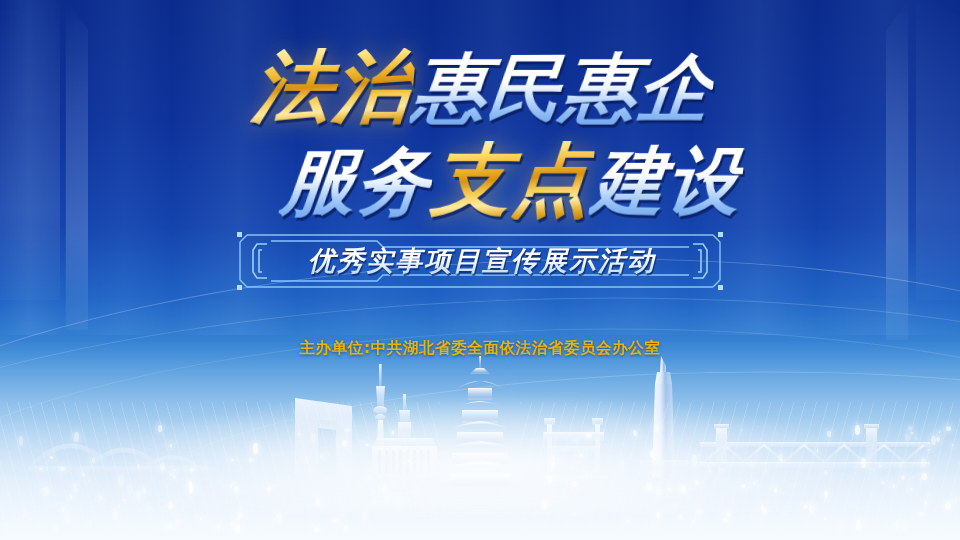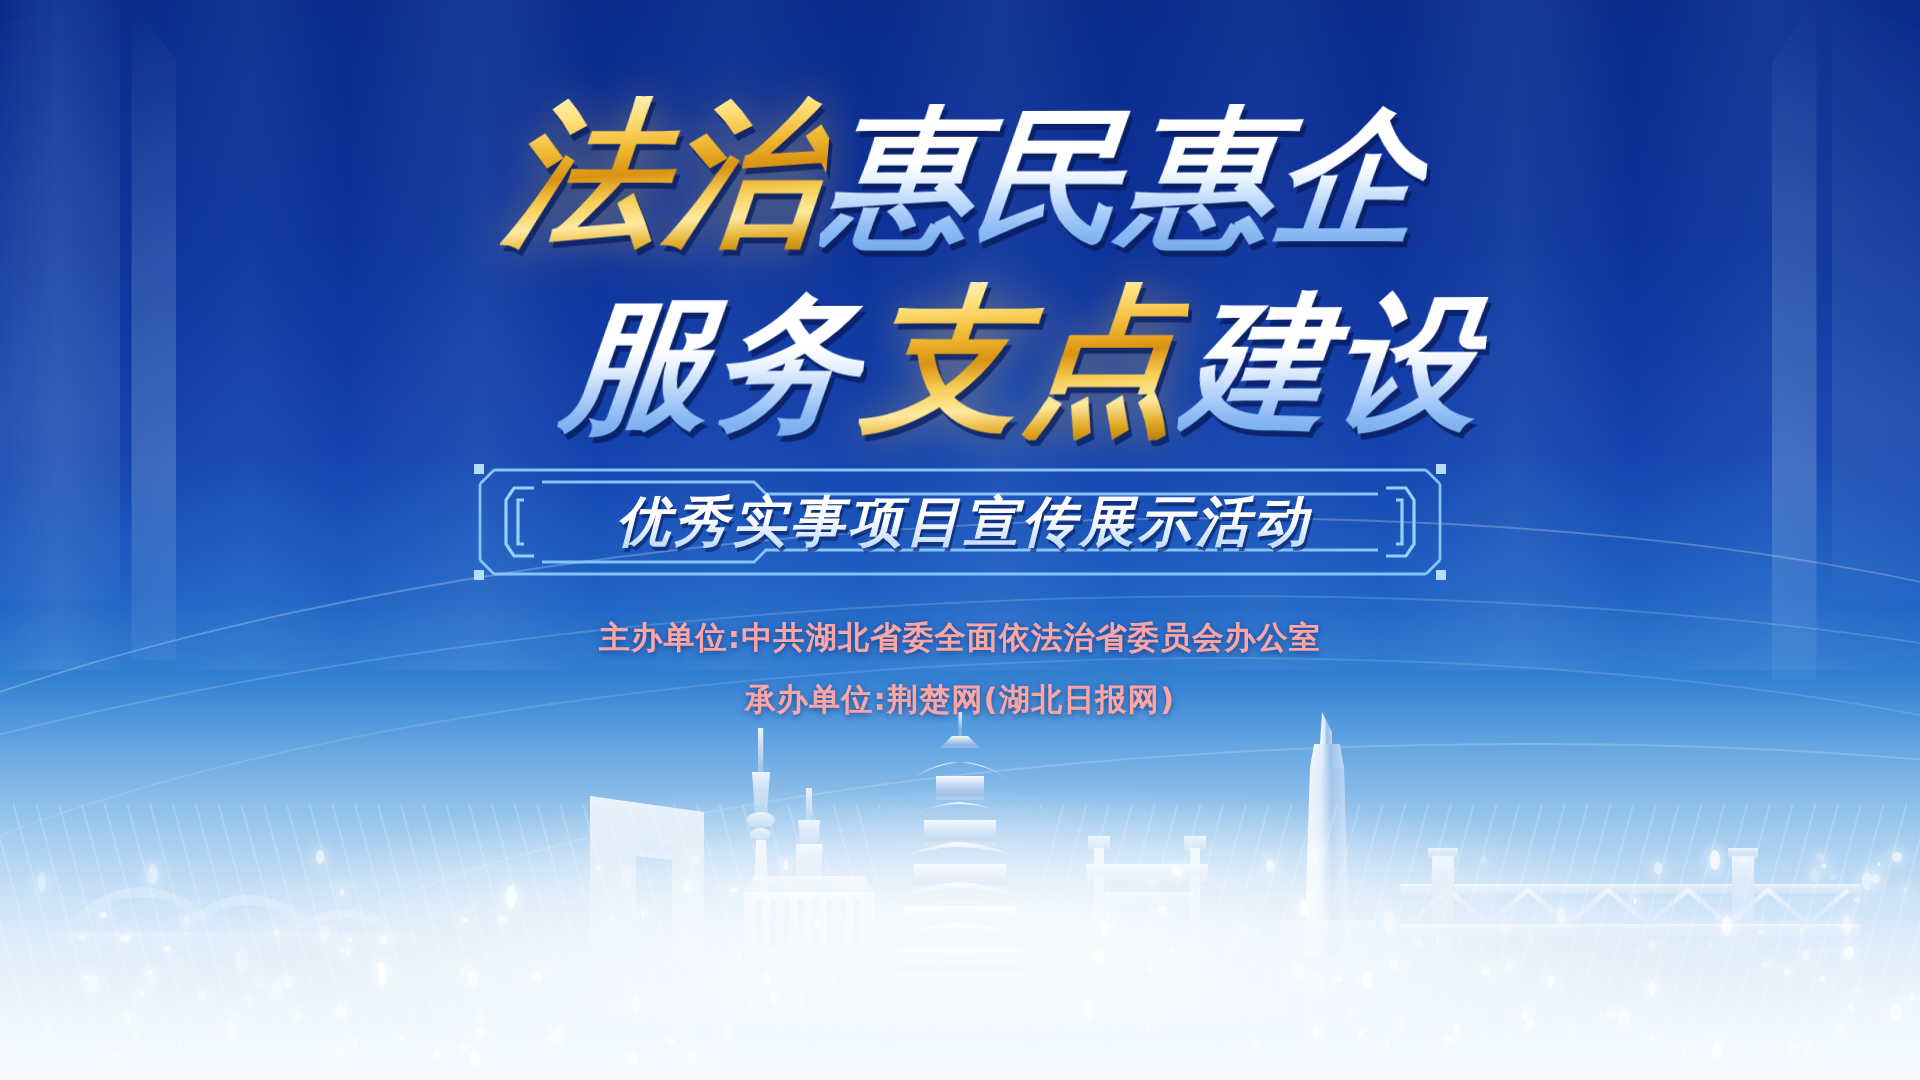--- a/index.html
+++ b/index.html
@@ -184,26 +184,27 @@
   }
 
   
   .orgs{
     position:absolute;left:0;right:0;top:312px;
     text-align:center;
   }
   .org-line{
     font-size:15.5px;
     font-weight:bold;
-    color:#fca5a5;
+    color:#eab308;
     letter-spacing:0.6px;
     line-height:1;
     margin-bottom:15px;
     text-shadow:0 1px 3px rgba(6,30,96,0.55);
     font-family:"DejaVu Sans","Liberation Sans",sans-serif;
+    margin-top:29px;
   }
 </style>
 </head>
 <body>
 
 <div id="banner">
 
   <div class="bg-base"></div>
   <div class="bg-streaks"></div>
   <div class="pillar l2"></div>
@@ -555,16 +556,15 @@
           <rect x="0" y="53" width="5" height="5"></rect>
           <rect x="481" y="53" width="5" height="5"></rect>
         </g>
       </svg>
     </div>
     <div class="subtitle-text">优秀实事项目宣传展示活动</div>
   </div>
 
   <div class="orgs">
     <div class="org-line">主办单位:中共湖北省委全面依法治省委员会办公室</div>
-    <div class="org-line">承办单位:荆楚网(湖北日报网)</div>
   </div>
 
 </div>
 
 </body></html>

